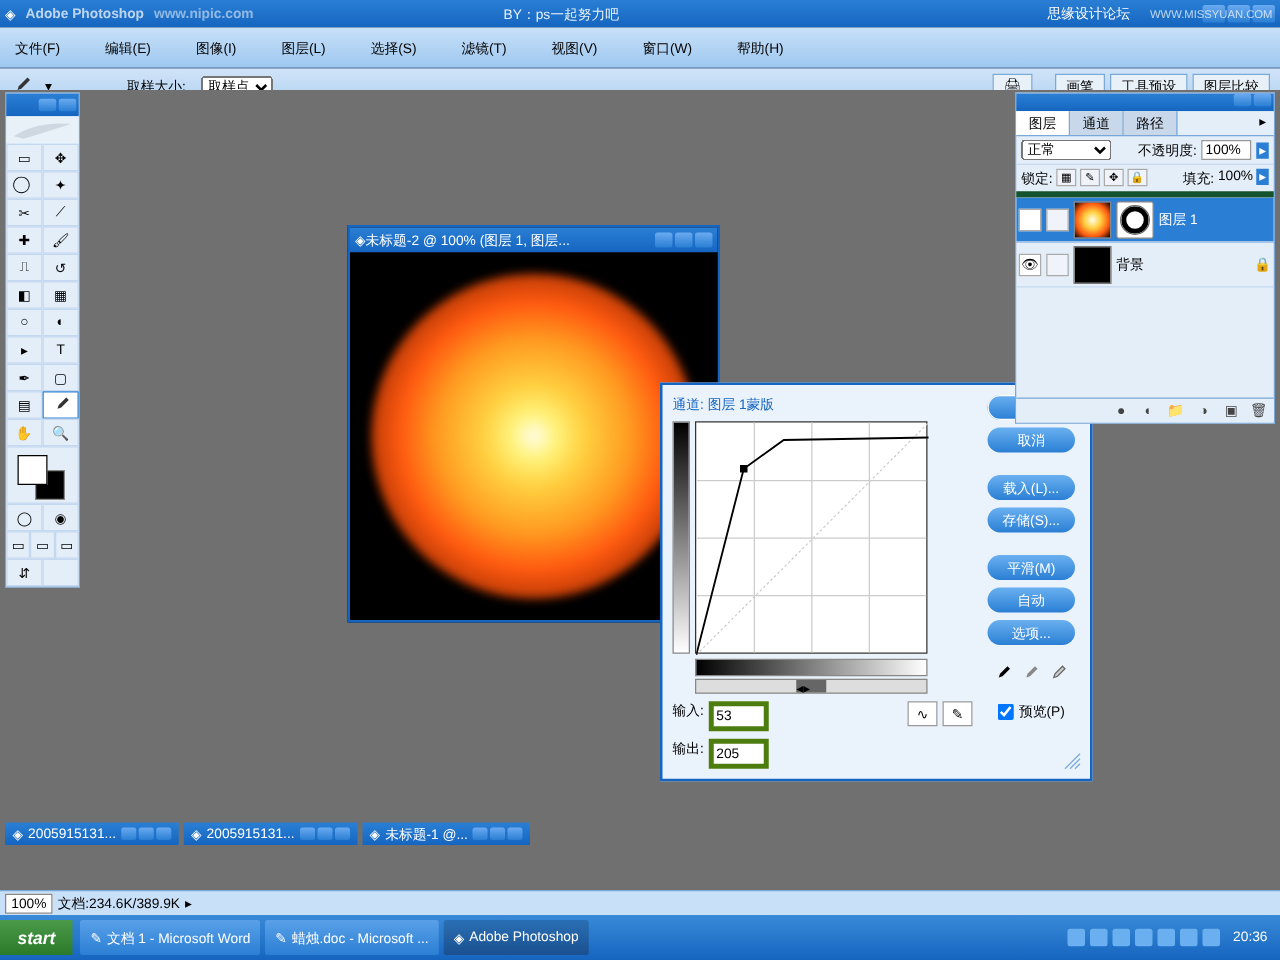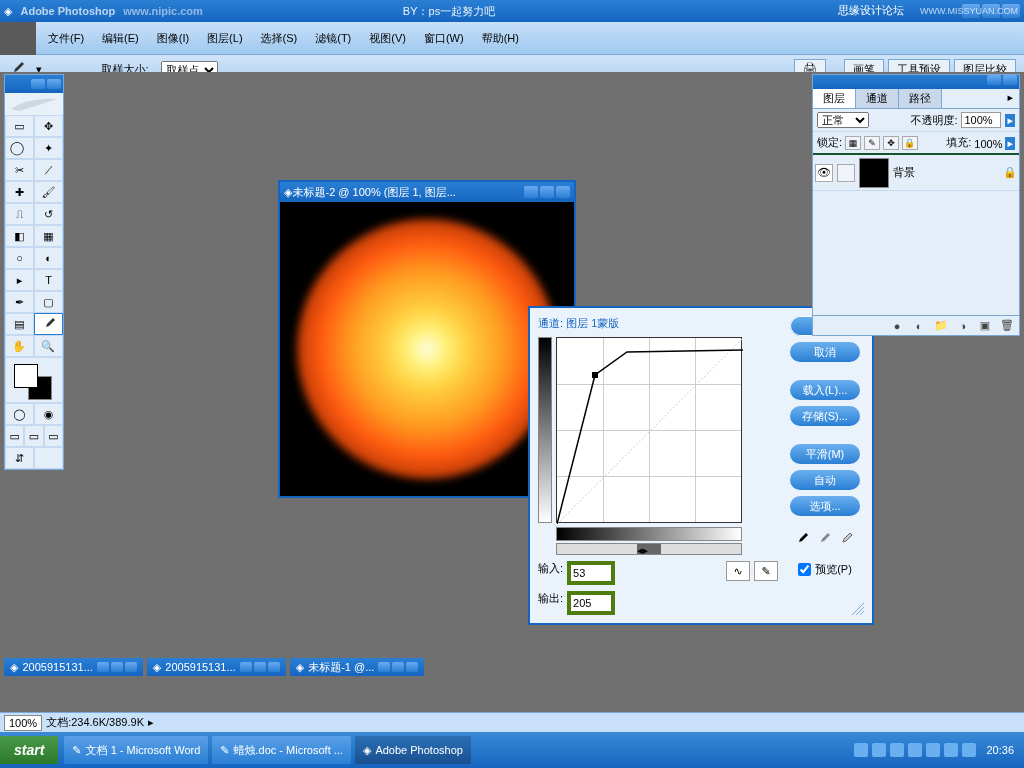--- a/index.html
+++ b/index.html
@@ -7,21 +7,21 @@
 
 
 .titlebar { background: linear-gradient(#2a7fd4, #1565c0); height: 22px; color: #fff; display: flex; align-items: center; padding: 0 4px; }
 .titlebar-left { display: flex; align-items: center; gap: 8px; }
 .titlebar-text { font-weight: bold; opacity: 0.7; }
 .titlebar-mid { margin-left: 200px; opacity: 0.9; }
 .titlebar-right { margin-left: auto; display: flex; gap: 2px; }
 .win-btn { width: 18px; height: 14px; background: linear-gradient(#6aaaf0, #2a7fd4); border-radius: 2px; }
 
 
-.menubar { background: linear-gradient(#c8e0f8, #9ec8f0); height: 20px; display: flex; align-items: center; padding: 16px 4px; gap: 2px; border-bottom: 1px solid #7aa8d8; margin-left: 36px; }
+.menubar { background: linear-gradient(#c8e0f8, #9ec8f0); height: 20px; display: flex; align-items: center; padding: 16px 4px; gap: 20px; border-bottom: 1px solid #7aa8d8; }
 .menuitem { padding: 2px 8px; cursor: default; }
 
 
 .optionsbar { background: linear-gradient(#d0e4f8, #b0d0f0); height: 30px; display: flex; align-items: center; padding: 0 8px; gap: 8px; border-bottom: 1px solid #7aa8d8; }
 .optionsbar .eyedrop { width: 20px; height: 20px; display: inline-block; }
 .optionsbar label { padding: 0 4px; margin-left: 48px; }
 .optionsbar select { font-size: 11px; padding: 1px; }
 .optionsbar .obtright { margin-left: auto; display: flex; gap: 4px; }
 .tab-btn { background: #e8f0f8; border: 1px solid #7aa8d8; padding: 2px 8px; }
 
@@ -79,23 +79,23 @@
 .preview-row { display:flex; align-items:center; gap:4px; margin-top:8px; }
 
 
 .layers-panel { position: absolute; right: 4px; top: 2px; width: 208px; background: #e4eef8; border: 1px solid #7aa8d8; }
 .layers-panel .paneltop { height: 14px; background: linear-gradient(#2a7fd4,#1565c0); display:flex; justify-content:flex-end; gap:2px; padding:0 2px; }
 .layers-panel .paneltop .win-btn { width:14px; height:10px; }
 .panel-tabs { display: flex; background: #e4eef8; border-bottom:1px solid #7aa8d8; }
 .panel-tab { padding: 2px 10px; background:#c8d8ea; border-right:1px solid #7aa8d8;}
 .panel-tab.active { background: #fff; }
 .blend-row { display:flex; align-items:center; padding:3px 4px; gap:4px; border-bottom:1px solid #c4d8f0; }
-.blend-row select { width: 52px; }
+.blend-row select { width: 72px; }
 .blend-row .opacity-field { width:40px; border:1px solid #999; padding:1px 2px; background:#fff; }
-.lock-row { display:flex; align-items:flex-end; padding:3px 4px; gap:3px; border-bottom:2px solid #14532d; }
+.lock-row { display:flex; align-items:flex-start; padding:3px 4px; gap:3px; border-bottom:5px solid #14532d; }
 .lock-icon { width:16px; height:14px; border:1px solid #aaa; background:#f0f4fa; display:flex; align-items:center; justify-content:center; font-size:9px; }
 .layer-list { height: 160px; overflow:hidden; }
 .layer-row { display:flex; align-items:center; height: 36px; border-bottom:1px solid #c4d8f0; gap:4px; padding:0 2px; }
 .layer-row.selected { background: #2a7fd4; color: #fff; }
 .eye { width:18px; height:18px; border:1px solid #aaa; background:#fff; display:flex;align-items:center;justify-content:center;}
 .linkcell { width:18px; height:18px; border:1px solid #aaa; background:#f0f4fa;}
 .thumb-l { width:30px; height:30px; border:1px solid #888; background:#000; }
 .thumb-l.glowthumb { background: radial-gradient(circle,#fffde8,#ffd040,#ff5a10,#000); }
 .mask-l { width:30px; height:30px; border:1px solid #888; background:#fff; border-radius:2px; }
 .mask-l .maskcircle { width:24px;height:24px;border-radius:50%;background:#fff;margin:2px;border:1px solid #666; box-shadow: inset 0 0 0 4px #000; }
@@ -347,20 +347,29 @@
       <span>锁定:</span>
       <span class="lock-icon">▦</span>
       <span class="lock-icon">✎</span>
       <span class="lock-icon">✥</span>
       <span class="lock-icon">🔒</span>
       <span style="margin-left:auto">填充:</span>
       <span class="opacity-field">100%</span>
       <span style="background:#2a7fd4;color:#fff;padding:0 2px">▸</span>
     </div>
     <div class="layer-list">
+      <div class="layer-row selected">
+        <div class="eye">👁</div>
+        <div class="linkcell"></div>
+        <div class="thumb-l glowthumb"></div>
+        <div class="mask-l">
+            <div class="maskcircle"></div>
+          </div>
+        <span>图层 1</span>
+      </div>
       <div class="layer-row">
         <div class="eye">👁</div>
         <div class="linkcell"></div>
         <div class="thumb-l"></div>
         <span>背景</span>
         <span style="margin-left:auto">🔒</span>
       </div>
     </div>
     <div class="layer-icons">
       <span class="licon">●</span>

